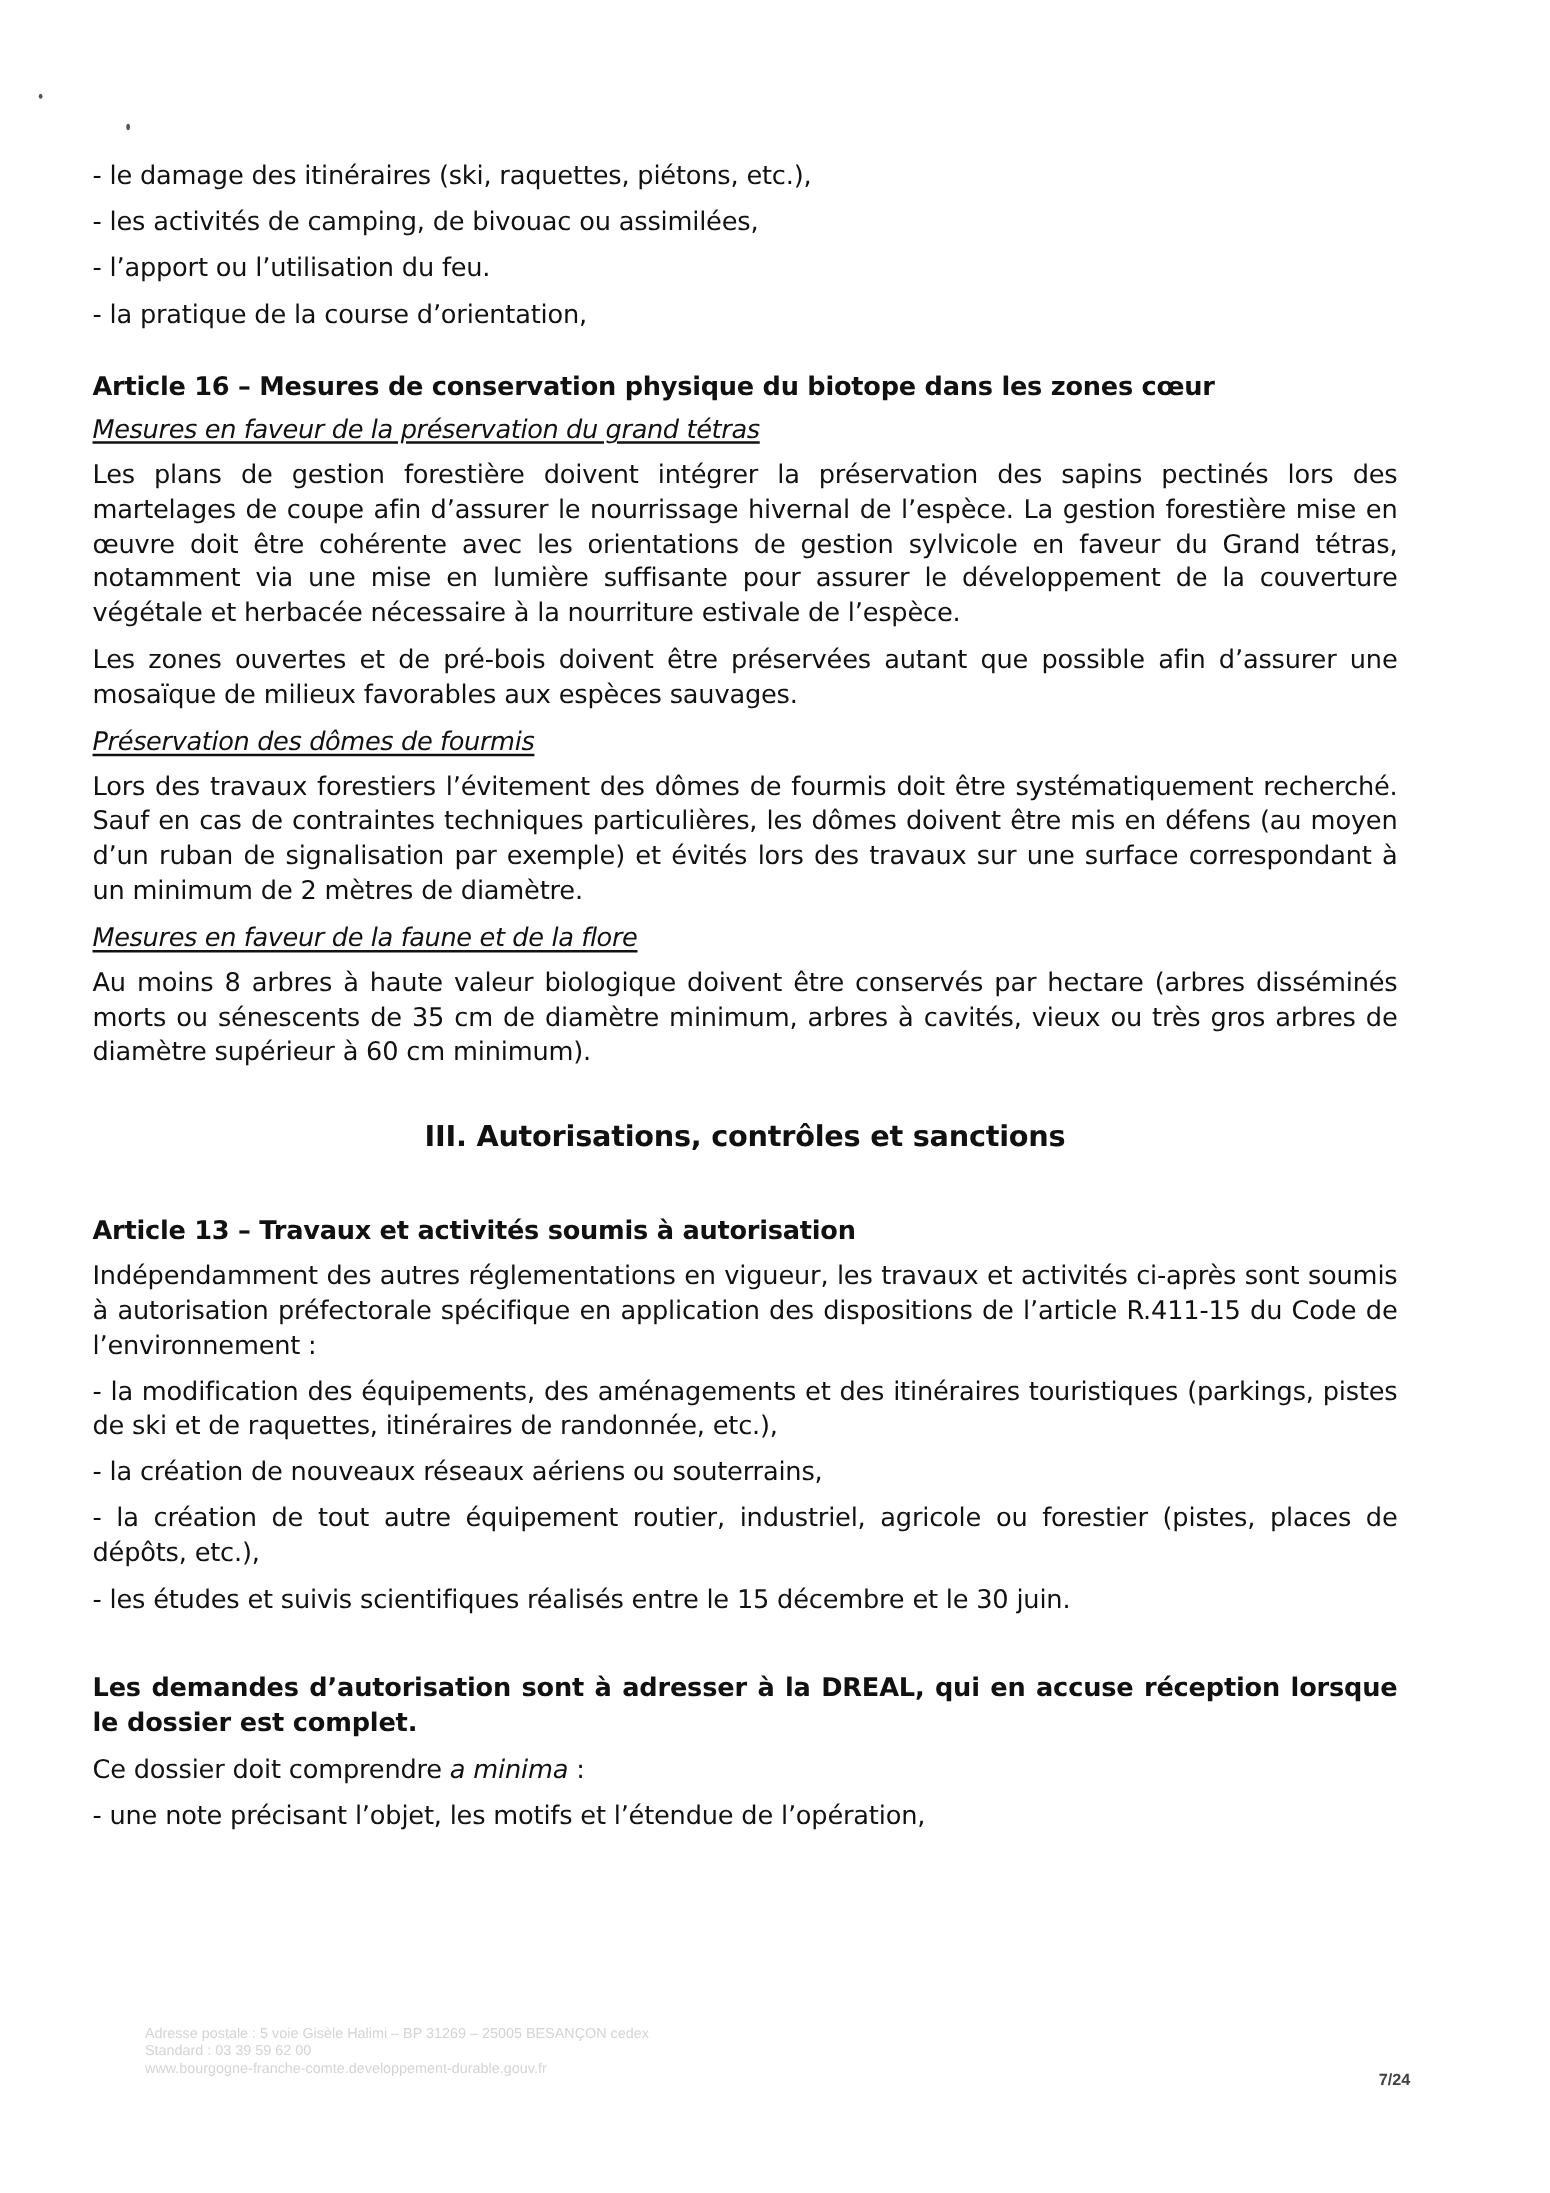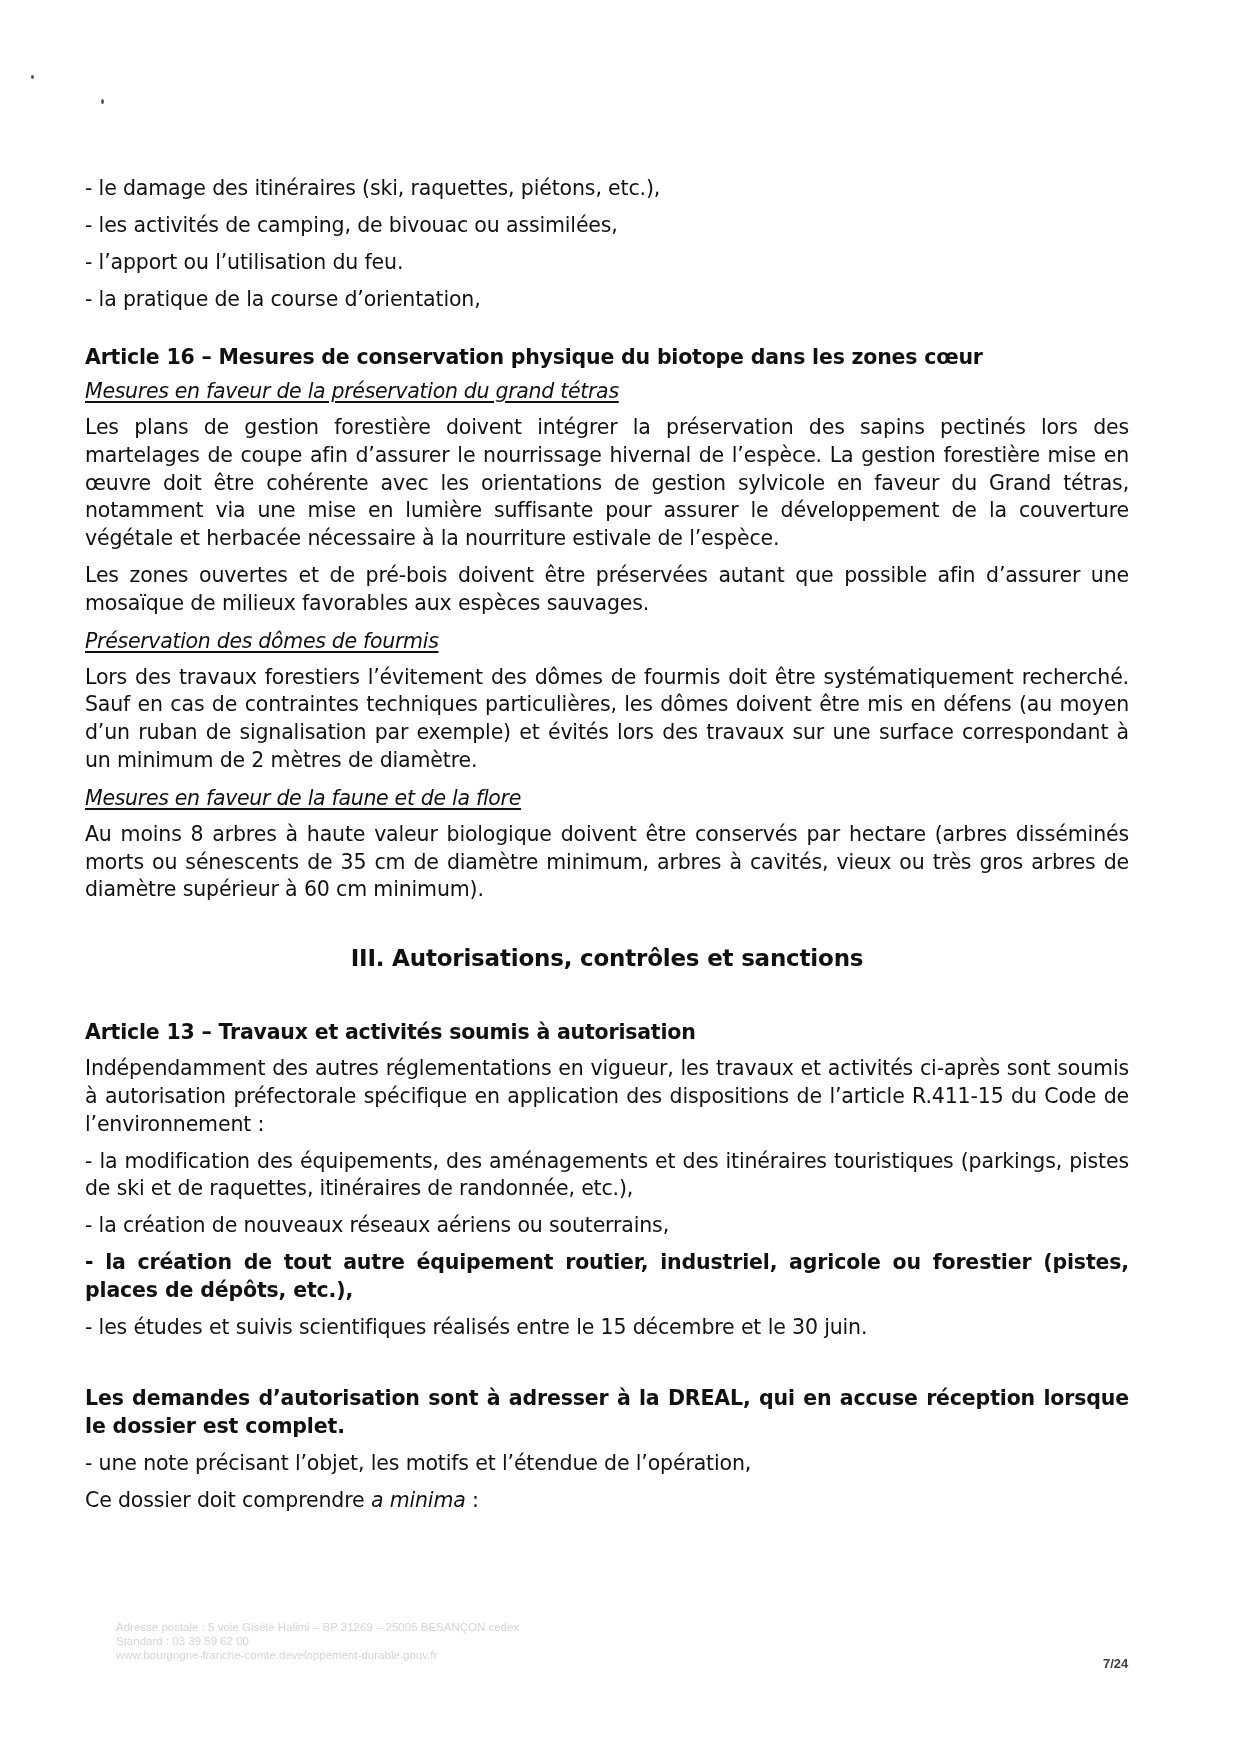--- a/index.html
+++ b/index.html
@@ -21,24 +21,23 @@
       width: 1240px;
       height: 1754px;
     }
     .speck {
       position: absolute;
       background: #555;
       border-radius: 50%;
     }
     .content {
       position: absolute;
-      left: 85px;
+      left: 74px;
       top: 126px;
       width: 1044px;
-      margin-top: 48px;
     }
     .line {
       font-size: 20.5px;
       line-height: 28px;
       margin: 0;
       letter-spacing: -0.15px;
     }
     .list-top .line { margin-bottom: 9px; }
     .article-title {
       font-weight: bold;
@@ -123,29 +122,29 @@
     </div>
 
     <h1 class="section-title" style="margin-top:40px;">III. Autorisations, contrôles et sanctions</h1>
 
     <div style="margin-top:46px;">
       <h2 class="article-title">Article 13 – Travaux et activités soumis à autorisation</h2>
       <p class="para" style="margin-top:9px;">Indépendamment des autres réglementations en vigueur, les travaux et activités ci-après sont soumis à autorisation préfectorale spécifique en application des dispositions de l’article R.411-15 du Code de l’environnement :</p>
 
       <p class="para" style="margin-top:9px;">- la modification des équipements, des aménagements et des itinéraires touristiques (parkings, pistes de ski et de raquettes, itinéraires de randonnée, etc.),</p>
       <p class="para" style="margin-top:9px;">- la création de nouveaux réseaux aériens ou souterrains,</p>
-      <p class="para" style="margin-top:9px;font-weight:bold;">- la création de tout autre équipement routier, industriel, agricole ou forestier (pistes, places de dépôts, etc.),</p>
+      <p class="para" style="margin-top:9px;">- la création de tout autre équipement routier, industriel, agricole ou forestier (pistes, places de dépôts, etc.),</p>
       <p class="para" style="margin-top:9px;">- les études et suivis scientifiques réalisés entre le 15 décembre et le 30 juin.</p>
 
       <p class="para" style="margin-top:44px;font-weight:bold;">Les demandes d’autorisation sont à adresser à la DREAL, qui en accuse réception lorsque le dossier est complet.</p>
 
-      <p class="para" style="margin-top:9px;">- une note précisant l’objet, les motifs et l’étendue de l’opération,</p>
       <p class="para" style="margin-top:9px;">
         <span>Ce dossier doit comprendre </span><em>a minima</em><span> :</span>
       </p>
+      <p class="para" style="margin-top:9px;">- une note précisant l’objet, les motifs et l’étendue de l’opération,</p>
     </div>
   </div>
 
   <div class="footer-address">
     <div>Adresse postale : 5 voie Gisèle Halimi – BP 31269 – 25005 BESANÇON cedex</div>
     <div>Standard : 03 39 59 62 00</div>
     <div>www.bourgogne-franche-comte.developpement-durable.gouv.fr</div>
   </div>
   <div class="page-number">7/24</div>
 </div>

